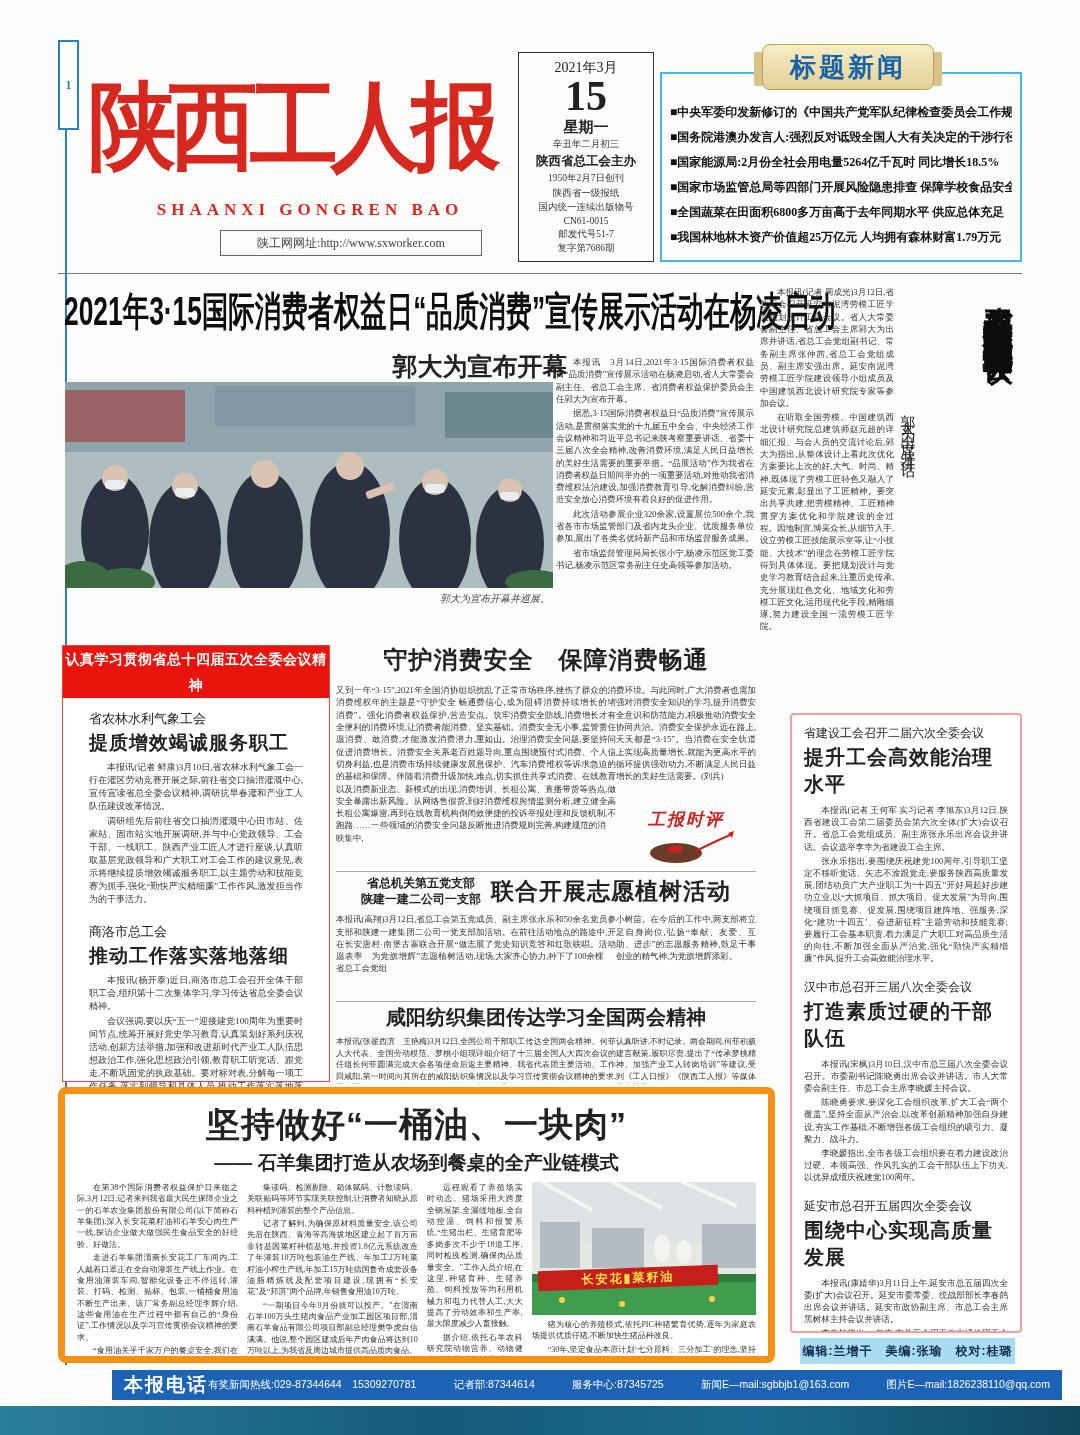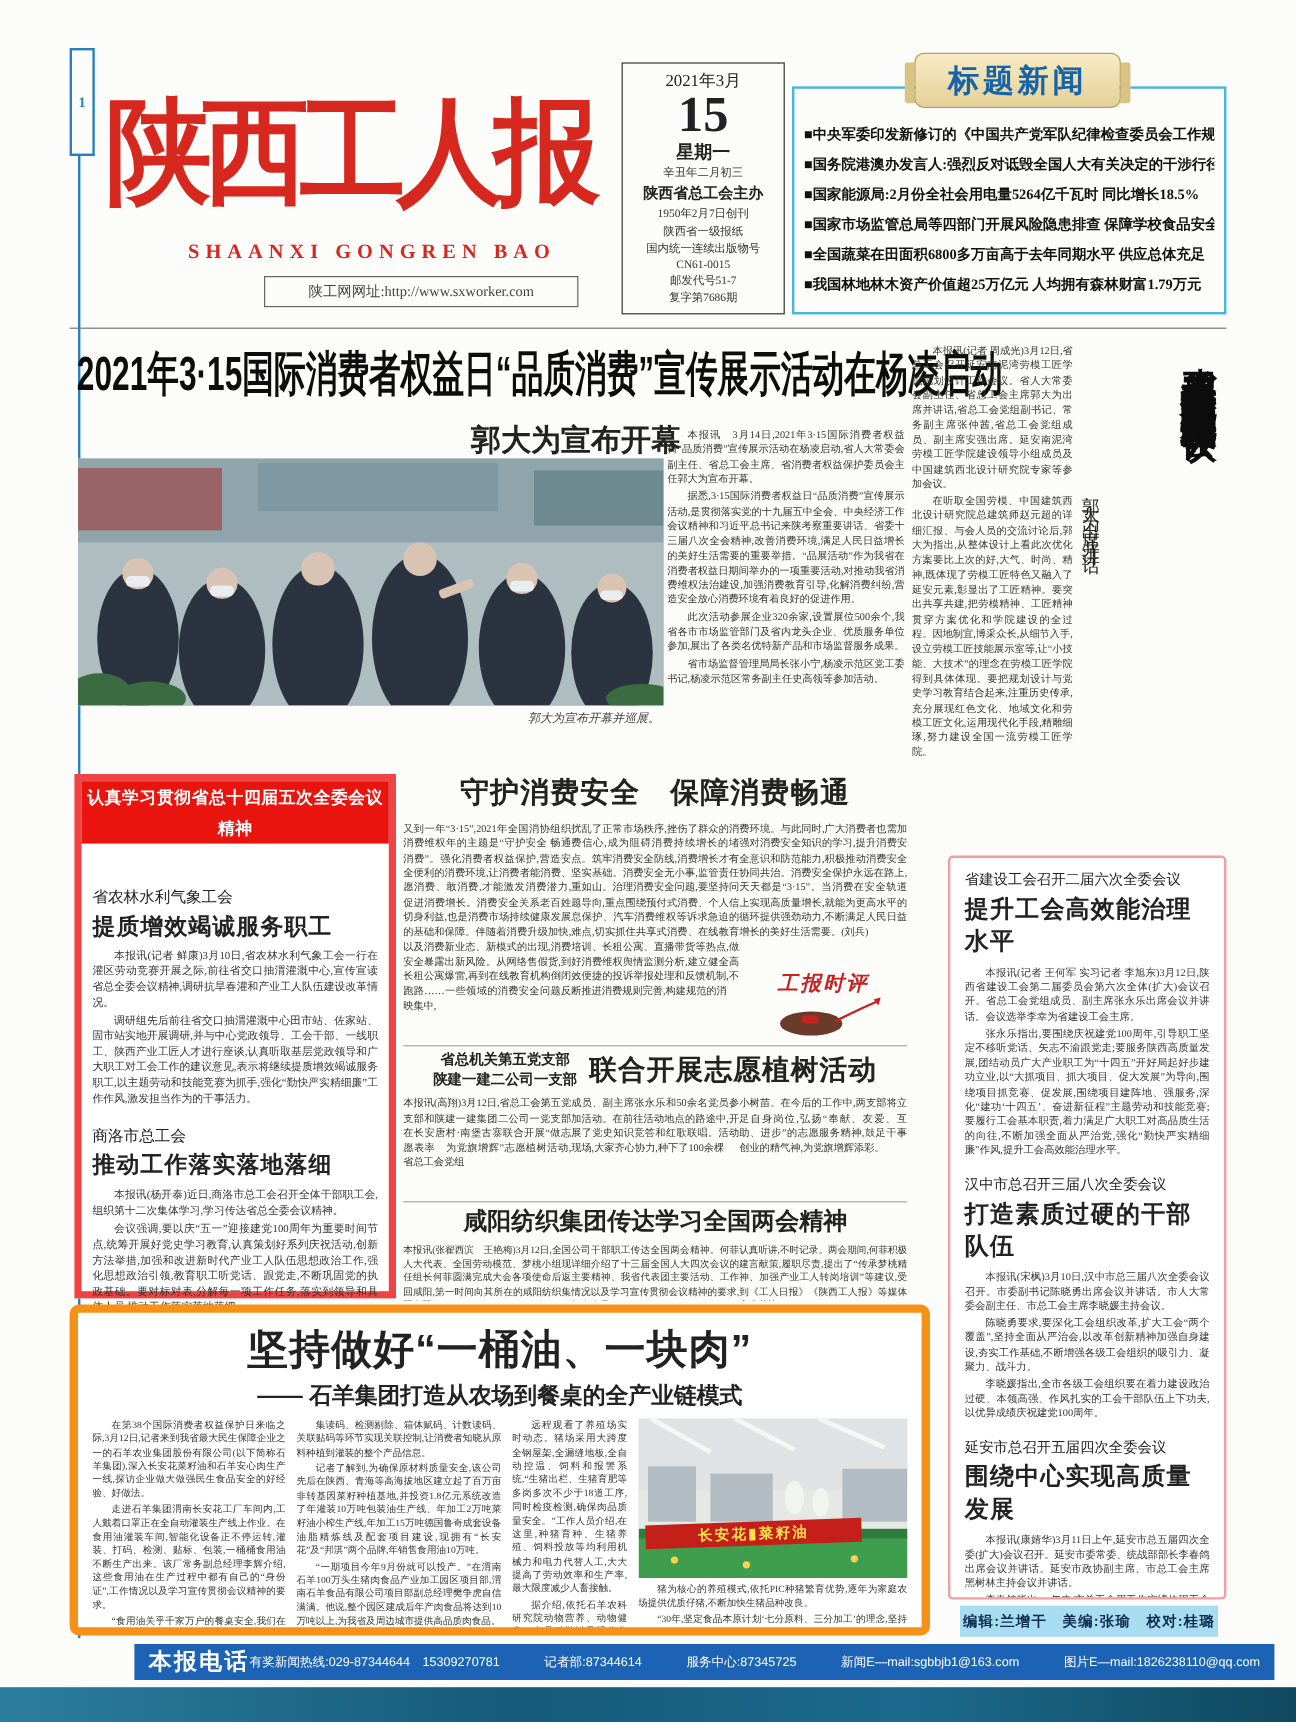--- a/index.html
+++ b/index.html
@@ -56,24 +56,24 @@
   .lead-caption{left:250px;top:592px;width:300px;font-size:10px;font-style:italic;color:#444;text-align:right;}
   .lead-body{left:556px;top:356px;width:198px;height:238px;}
   
   .nnw-body{left:760px;top:286px;width:134px;height:412px;}
   .nnw-area{left:898px;top:282px;width:124px;height:452px;}
   .nnw-sub{position:absolute;left:0;top:120px;height:260px;font-size:15px;letter-spacing:7px;color:#222;}
   .nnw-hl{position:absolute;right:0;top:0;height:444px;font-family:"Liberation Sans",sans-serif;
           font-weight:bold;font-size:30px;line-height:47px;letter-spacing:2px;color:#0d0d0d;}
 
   
-  .spirit{left:62px;top:645px;width:268px;height:437px;border:6px solid #ef4444;box-sizing:border-box;background:#fff;}
+  .spirit{left:62px;top:645px;width:268px;height:437px;border:1px solid #ef4444;box-sizing:border-box;background:#fff;}
   .spirit-hd{background:#e8140d;color:#fff;font-weight:bold;font-size:14px;text-align:center;
              line-height:26px;font-family:"Liberation Sans",sans-serif;letter-spacing:0.5px;}
-  .spirit-in{padding:8px 9px;margin-top:24px;}
+  .spirit-in{padding:8px 26px;}
   .kicker{font-family:"Liberation Sans",sans-serif;font-size:13px;color:#222;margin-top:4px;}
   .spirit h3{margin:2px 0 5px 0;font-size:19px;letter-spacing:1px;font-family:"Liberation Sans",sans-serif;}
   .spirit .body-text{font-size:9px;}
 
   
   .consumer{left:336px;top:644px;width:420px;}
   .consumer h2{margin:0 0 8px 0;text-align:center;font-size:24px;letter-spacing:1px;}
   .cols3{display:flex;}
   .cols3 .col{flex:1;height:182px;}
   .stamp{margin-top:6px;text-align:center;}

